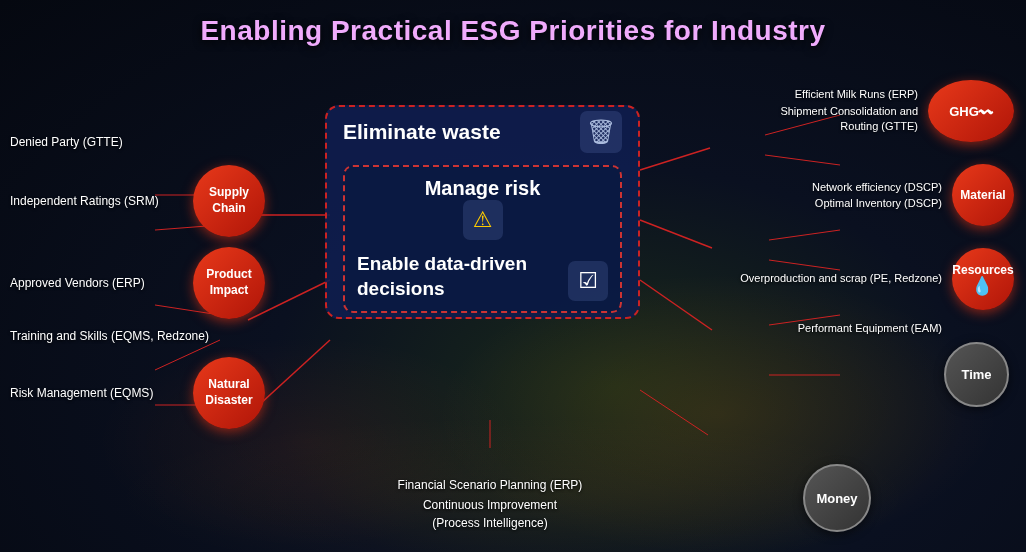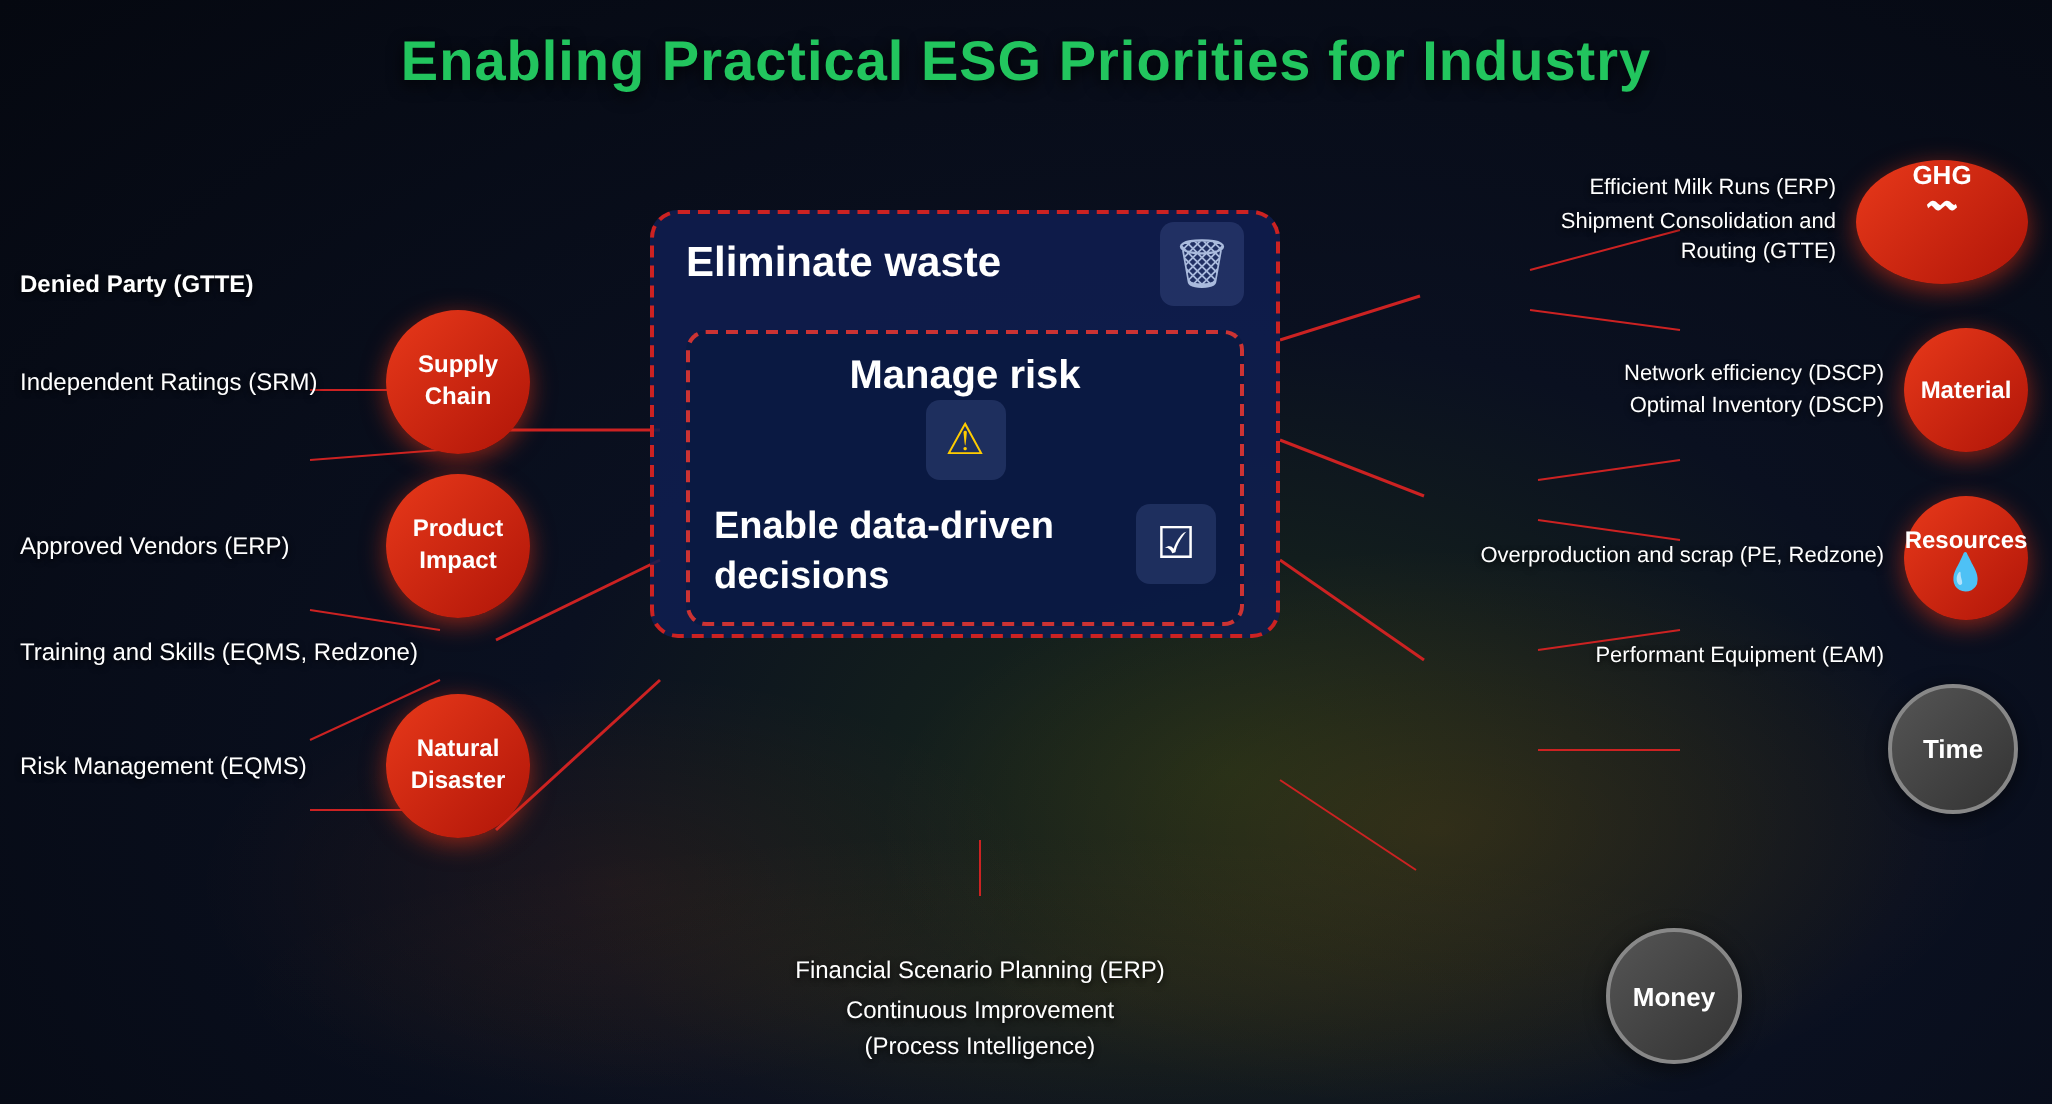--- a/index.html
+++ b/index.html
@@ -38,21 +38,21 @@
       margin-bottom: 12px;
     }
   </style>
 </head>
 <body>
 
 <div class="bg"></div>
 
 <div style="position:relative; z-index:1; width:1026px; height:552px;">
 
-  <div style="text-align:center; color:#22c55e; font-size:28px; font-weight:900; padding:15px 20px 5px; letter-spacing:0.5px; text-shadow:0 2px 8px rgba(0,0,0,0.9);">Enabling Practical ESG Priorities for Industry</div>
+  <div style="text-align:center; color:#f0abfc; font-size:28px; font-weight:900; padding:15px 20px 5px; letter-spacing:0.5px; text-shadow:0 2px 8px rgba(0,0,0,0.9);">Enabling Practical ESG Priorities for Industry</div>
 
   <svg style="position:absolute; inset:0; width:1026px; height:552px; z-index:1; pointer-events:none;">
 
     <line x1="253" y1="215" x2="330" y2="215" stroke="#cc2222" stroke-width="1.5"></line>
 
     <line x1="248" y1="320" x2="330" y2="280" stroke="#cc2222" stroke-width="1.5"></line>
 
     <line x1="248" y1="415" x2="330" y2="340" stroke="#cc2222" stroke-width="1.5"></line>
 
     <line x1="155" y1="195" x2="220" y2="195" stroke="#cc2222" stroke-width="1"></line>
@@ -81,21 +81,21 @@
 
     <line x1="640" y1="390" x2="708" y2="435" stroke="#cc2222" stroke-width="1"></line>
 
     <line x1="769" y1="375" x2="840" y2="375" stroke="#cc2222" stroke-width="1"></line>
 
     <line x1="490" y1="448" x2="490" y2="420" stroke="#cc2222" stroke-width="1"></line>
   </svg>
 
   <div style="position:absolute; left:10px; top:135px; width:255px; z-index:2;">
 
-    <div class="left-row" style="display:flex; align-items:flex-end; margin-bottom:6px;font-weight:bold;">
+    <div class="left-row" style="display:flex; align-items:flex-end; margin-bottom:16px;">
       <span style="color:white; font-size:12px; text-shadow:0 1px 3px rgba(0,0,0,0.9); flex:1;">Denied Party (GTTE)</span>
     </div>
 
     <div style="display:flex; align-items:center; margin-bottom:10px; gap:8px;">
       <span style="color:white; font-size:12px; text-shadow:0 1px 3px rgba(0,0,0,0.9); flex:1;">Independent Ratings (SRM)</span>
       <div style="width:72px; height:72px; border-radius:50%; background:linear-gradient(135deg,#e8391a,#b01508); display:flex; align-items:center; justify-content:center; flex-shrink:0; box-shadow:0 3px 12px rgba(220,50,20,0.6); font-size:12px; font-weight:bold; color:white; text-align:center; line-height:1.3; padding:6px;">
         <span>Supply Chain</span>
       </div>
     </div>
 
@@ -130,38 +130,38 @@
 
     <div style="border:2px dashed #cc3333; border-radius:10px; background:rgba(10,25,65,0.9); padding:10px 12px;">
 
       <div style="display:flex; align-items:center; justify-content:space-between; margin-bottom:12px;flex-direction:column;">
         <span style="color:white; font-size:20px; font-weight:600;">Manage risk</span>
         <div style="width:40px; height:40px; background:rgba(80,100,160,0.3); border-radius:7px; display:flex; align-items:center; justify-content:center; font-size:22px; color:#ffcc00;">
           ⚠
         </div>
       </div>
 
-      <div style="display:flex; align-items:flex-start; justify-content:space-between;">
+      <div style="display:flex; align-items:flex-end; justify-content:space-between;">
         <span style="color:white; font-size:19px; font-weight:600; line-height:1.3; flex:1;">Enable data-driven decisions</span>
         <div style="width:40px; height:40px; background:rgba(80,100,160,0.3); border-radius:7px; display:flex; align-items:center; justify-content:center; font-size:22px; color:white; margin-left:10px; flex-shrink:0;">
           ☑
         </div>
       </div>
 
     </div>
   </div>
 
   <div style="position:absolute; right:12px; top:80px; z-index:2; width:340px;">
 
     <div style="display:flex; align-items:center; gap:10px; margin-bottom:22px;">
       <div style="flex:1; text-align:right;">
         <div style="color:white; font-size:11px; text-shadow:0 1px 3px rgba(0,0,0,0.9); margin-bottom:4px;">Efficient Milk Runs (ERP)</div>
         <div style="color:white; font-size:11px; text-shadow:0 1px 3px rgba(0,0,0,0.9); line-height:1.4;">Shipment Consolidation and<br>Routing (GTTE)</div>
       </div>
-      <div style="width:86px; height:62px; border-radius:50%; background:linear-gradient(135deg,#e8391a,#b01508); display:flex; align-items:center; flex-shrink:0; box-shadow:0 3px 12px rgba(220,50,20,0.6); font-size:12px; font-weight:bold; color:white; text-align:center; flex-direction:column; gap:0;">
+      <div style="width:86px; height:62px; border-radius:50%; background:linear-gradient(135deg,#e8391a,#b01508); display:flex; align-items:center; justify-content:center; flex-shrink:0; box-shadow:0 3px 12px rgba(220,50,20,0.6); font-size:12px; font-weight:bold; color:white; text-align:center; flex-direction:row; gap:0;">
         <span style="font-size:13px; font-weight:800;">GHG</span>
         <span style="font-size:14px; line-height:1;">〰</span>
       </div>
     </div>
 
     <div style="display:flex; align-items:center; gap:10px; margin-bottom:22px;">
       <div style="flex:1; text-align:right;">
         <div style="color:white; font-size:11px; text-shadow:0 1px 3px rgba(0,0,0,0.9); margin-bottom:4px;">Network efficiency (DSCP)</div>
         <div style="color:white; font-size:11px; text-shadow:0 1px 3px rgba(0,0,0,0.9);">Optimal Inventory (DSCP)</div>
       </div>

